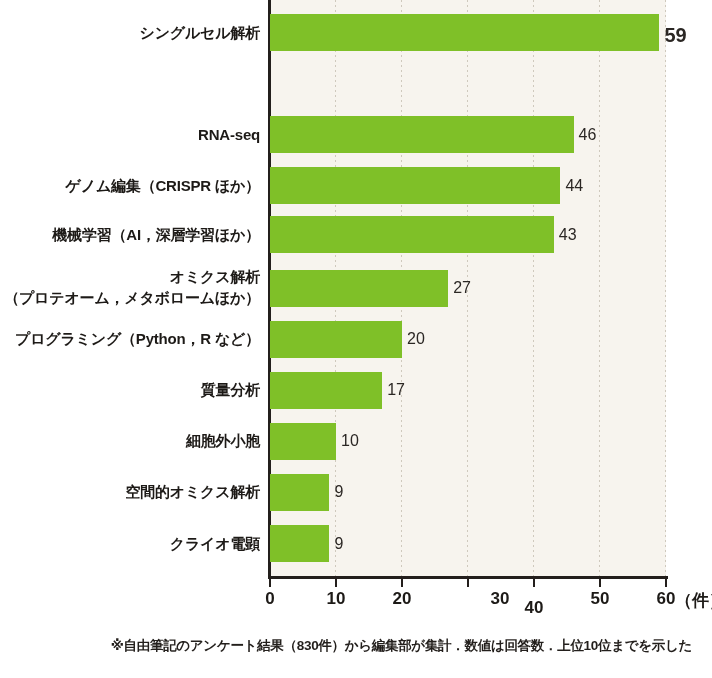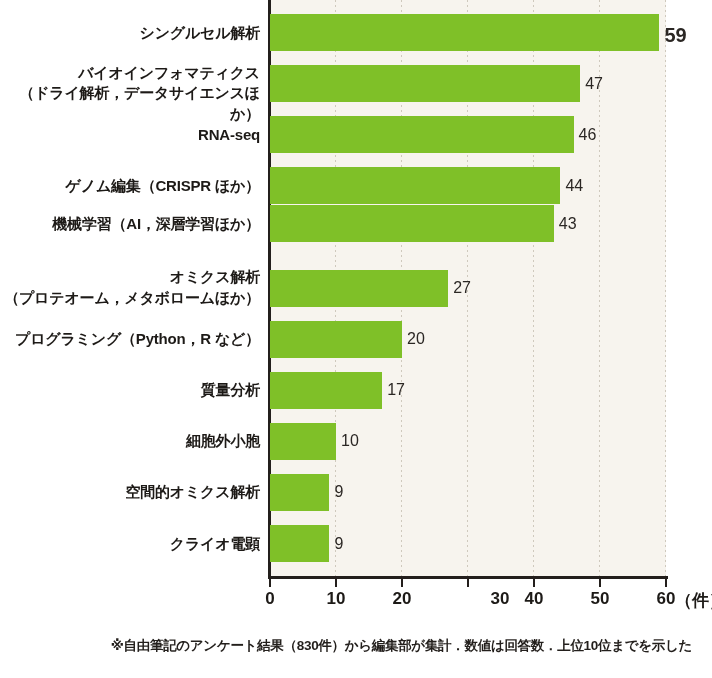--- a/index.html
+++ b/index.html
@@ -169,37 +169,31 @@
 
   <div id="y-axis-line"></div>
   <div id="x-axis-line"></div>
 
   <div id="bars-layer">
       <div class="bar-row highlight" style="top: 14px; height: 37px;">
         <div class="bar-label" style="top: 8.5px;">シングルセル解析</div>
         <div class="bar-rect" style="width: 389.4px; height: 37px; background: rgb(127, 192, 40);"></div>
         <div class="bar-value" style="left: 664.4px; top: 10.5px;">59</div>
       </div>
-      <div class="bar-row" style="top: 65.1px; height: 37px;">
-        <div class="bar-label" style="top: -2.5px;">バイオインフォマティクス
-（ドライ解析，データサイエンスほか）</div>
-        <div class="bar-rect" style="width: 310.2px; height: 37px; background: rgb(127, 192, 40);"></div>
-        <div class="bar-value" style="left: 585.2px; top: 10.5px;">47</div>
-      </div>
       <div class="bar-row" style="top: 116.2px; height: 37px;">
         <div class="bar-label" style="top: 8.5px;">RNA-seq</div>
         <div class="bar-rect" style="width: 303.6px; height: 37px; background: rgb(127, 192, 40);"></div>
         <div class="bar-value" style="left: 578.6px; top: 10.5px;">46</div>
       </div>
       <div class="bar-row" style="top: 167.3px; height: 37px;">
         <div class="bar-label" style="top: 8.5px;">ゲノム編集（CRISPR ほか）</div>
         <div class="bar-rect" style="width: 290.4px; height: 37px; background: rgb(127, 192, 40);"></div>
         <div class="bar-value" style="left: 565.4px; top: 10.5px;">44</div>
       </div>
-      <div class="bar-row" style="top: 205px; height: 37px;">
+      <div class="bar-row" style="top: 216px; height: 37px;">
         <div class="bar-label" style="top: 8.5px;">機械学習（AI，深層学習ほか）</div>
         <div class="bar-rect" style="width: 283.8px; height: 37px; background: rgb(127, 192, 40);"></div>
         <div class="bar-value" style="left: 558.8px; top: 10.5px;">43</div>
       </div>
       <div class="bar-row" style="top: 269.5px; height: 37px;">
         <div class="bar-label" style="top: -2.5px;">オミクス解析
 （プロテオーム，メタボロームほか）</div>
         <div class="bar-rect" style="width: 178.2px; height: 37px; background: rgb(127, 192, 40);"></div>
         <div class="bar-value" style="left: 453.2px; top: 10.5px;">27</div>
       </div>
@@ -233,21 +227,21 @@
   <div id="x-ticks">
       <div class="tick-mark" style="left: 268.5px;"></div>
       <div class="tick-label" style="left: 270px;">0</div>
       <div class="tick-mark" style="left: 334.5px;"></div>
       <div class="tick-label" style="left: 336px;">10</div>
       <div class="tick-mark" style="left: 400.5px;"></div>
       <div class="tick-label" style="left: 402px;">20</div>
       <div class="tick-mark" style="left: 466.5px;"></div>
       <div class="tick-label" style="left: 468px; margin-left: 32px;">30</div>
       <div class="tick-mark" style="left: 532.5px;"></div>
-      <div class="tick-label" style="left: 534px;">40</div>
+      <div class="tick-label" style="left: 534px; margin-top: 9px;">40</div>
       <div class="tick-mark" style="left: 598.5px;"></div>
       <div class="tick-label" style="left: 600px;">50</div>
       <div class="tick-mark" style="left: 664.5px;"></div>
       <div class="tick-label" style="left: 666px;">60</div>
       <div class="tick-label unit" style="left: 675px;">（件）</div>
     </div>
 
   <div id="footnote">※自由筆記のアンケート結果（830件）から編集部が集計．数値は回答数．上位10位までを示した</div>
 
 </div>

